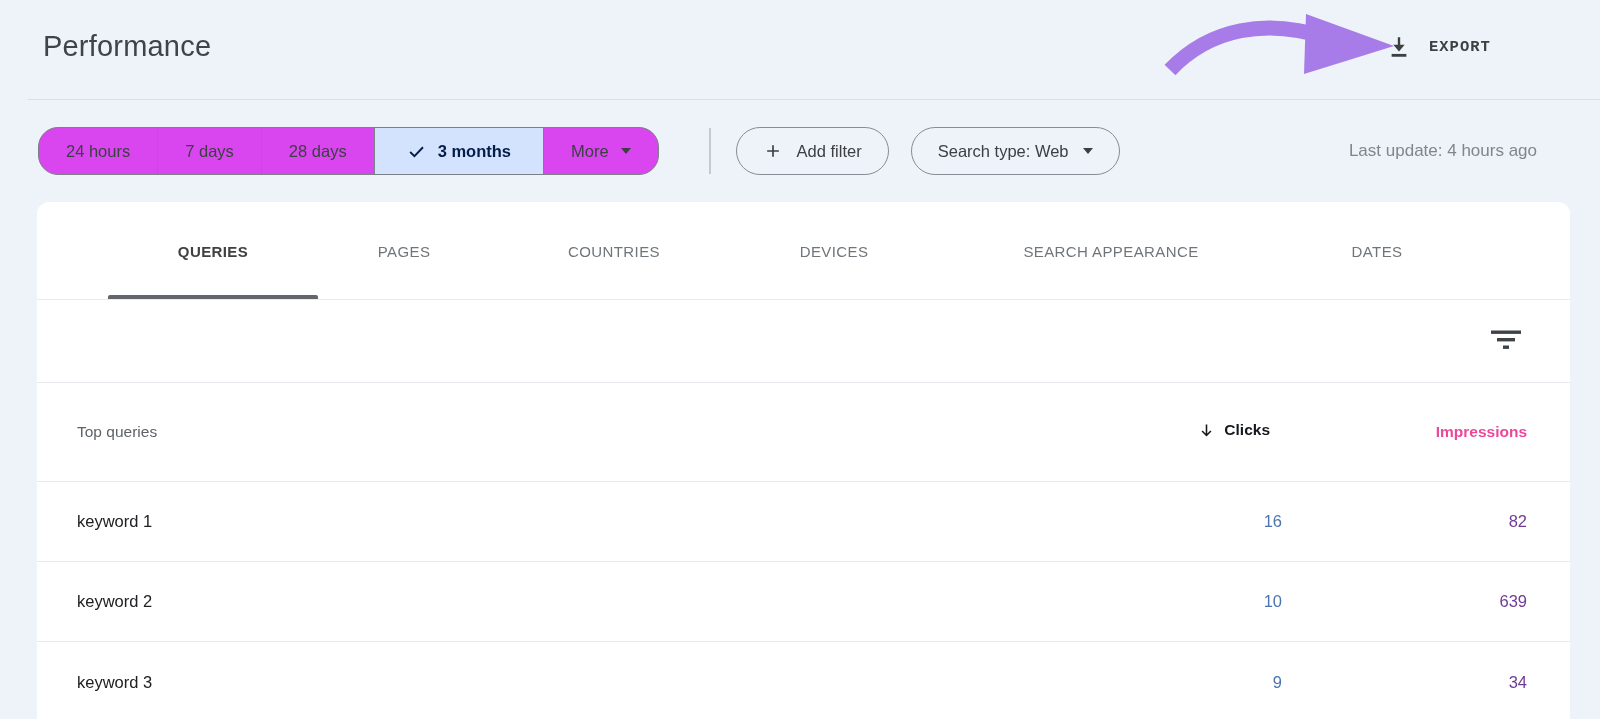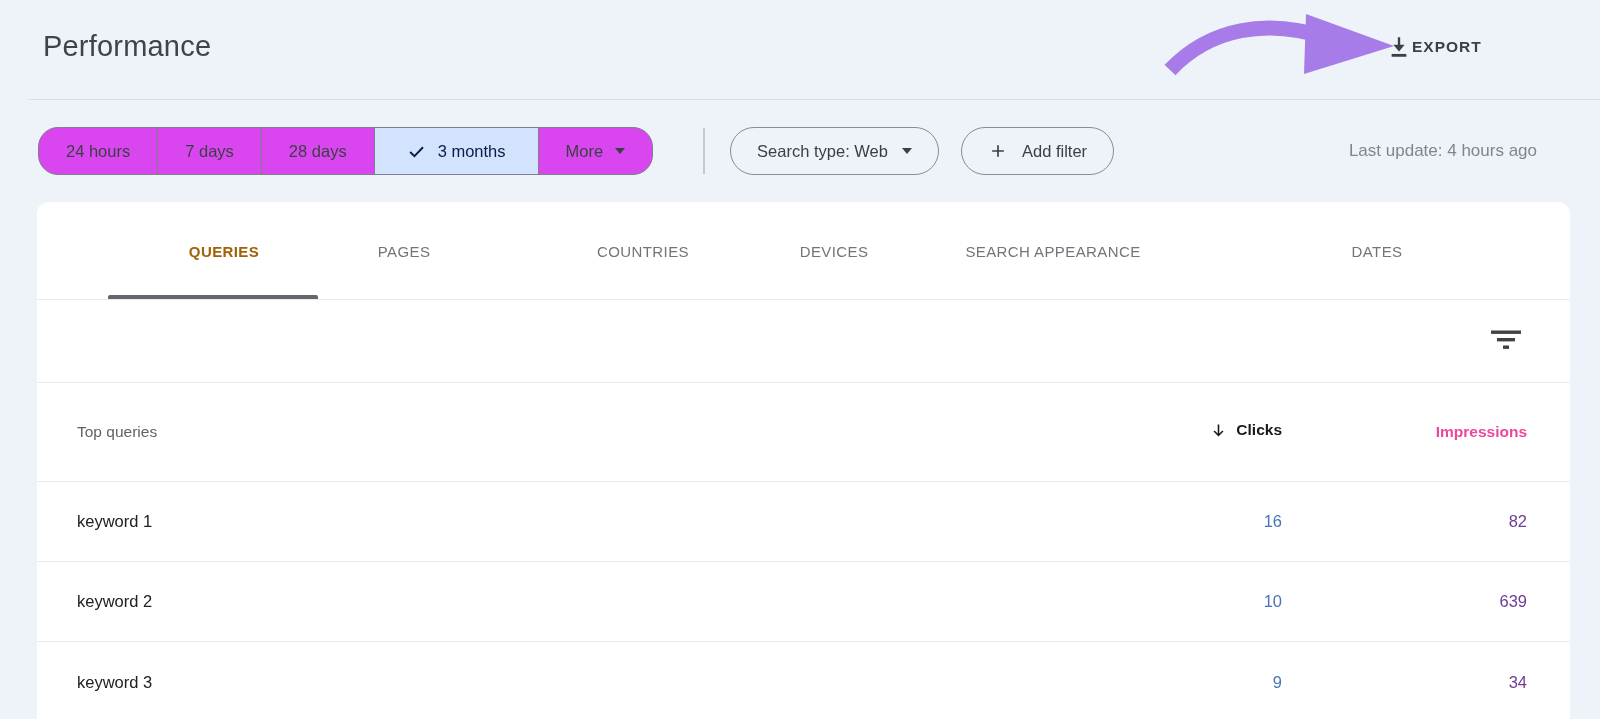--- a/index.html
+++ b/index.html
@@ -17,44 +17,44 @@
     position:absolute; left:43px; top:30px;
     font-size:29px; font-weight:500; color:#3f444a; letter-spacing:0.2px;text-align:center;
   }
   .header-divider {
     position:absolute; left:28px; right:0; top:99px;
     height:1px; background:#dadfe6;
   }
   .annotation-arrow { position:absolute; left:1158px; top:12px; }
   .export-button {
     position:absolute; left:1386px; top:24px; height:46px;
-    display:flex; align-items:center; 
+    display:flex; align-items:center; gap:17px;
     background:none; border:none; cursor:pointer;
-    font-family:Liberation Sans, sans-serif;
+    font-family:Liberation Mono, monospace;
   }
   .export-label { font-size:15.5px; font-weight:700; letter-spacing:1px; color:#3c4043; }
 
   
   .toolbar {
     position:absolute; left:38px; right:0; top:127px; height:48px;
     display:flex; align-items:center;
   }
   .segmented {
     display:flex; height:48px;
     border:1px solid #7b8088; border-radius:20px; overflow:hidden;
     background:#d946ef;
   }
   .seg {
     display:flex; align-items:center; justify-content:center; gap:12px;
     padding:0 27px; border:none; border-left:1px solid #7b8088;
     background:transparent; cursor:pointer;
     font-family:inherit; font-size:16.5px; color:#3c4043; white-space:nowrap;
   }
   .seg:first-child { border-left:none; }
-  .seg.selected { background:#d3e3fd; color:#041e49; font-weight:400; padding:12px 32px; }
+  .seg.selected { background:#d3e3fd; color:#041e49; font-weight:700; padding:12px 32px; }
   .toolbar-vdivider { width:2px; height:46px; background:#c6cad0; margin:0 25px 0 50px; }
   .pill {
     display:flex; align-items:center; gap:14px;
     height:48px; padding:0 26px;
     border:1px solid #878d94; border-radius:24px;
     background:transparent; cursor:pointer;
     font-family:inherit; font-size:16.5px; color:#3c4043; white-space:nowrap;
   }
   .pill + .pill { margin-left:22px; }
   .caret-down {
@@ -71,40 +71,40 @@
   .card {
     position:absolute; left:37px; top:202px; width:1533px; height:517px;
     background:#ffffff; border-radius:12px 12px 0 0; overflow:hidden;
   }
   .tabs { position:relative; height:98px; border-bottom:1px solid #e7eaee; }
   .tab {
     position:absolute; top:50%; transform:translate(-50%,-50%);
     font-size:15px; font-weight:500; letter-spacing:0.4px;
     color:#70757a; cursor:pointer; white-space:nowrap;
   }
-  .tab.active { color:#a16207; font-weight:700;margin-left:11px; }
+  .tab.active { color:#404040; font-weight:700; }
   .tab-underline {
     position:absolute; left:71px; bottom:0; width:210px; height:4px;
     background:#63676b; border-radius:2px 2px 0 0;
   }
   .filter-row {
     position:relative; height:83px; border-bottom:1px solid #e7eaee;
   }
   .table-filter-button {
     position:absolute; right:40px; top:50%; transform:translateY(-50%);
     background:none; border:none; cursor:pointer; padding:8px;
   }
 
   
   .trow {
     display:flex; align-items:center;
     padding-right:43px;
     border-bottom:1px solid #e8eaed;
   }
-  .thead { height:99px; }
+  .thead { height:99px;gap:12px; }
   .tbody-row { height:80px; }
   .cell-query { flex:1; padding-left:40px; text-align:left; }
   .cell-clicks { width:160px; text-align:right; }
   .cell-impressions { width:245px; text-align:right; }
   .thead .cell-query { font-size:15.5px; font-weight:500; color:#5f6368; }
   .clicks-header {
     display:inline-flex; align-items:center; gap:9px;
     font-size:15.5px; font-weight:700; color:#15181c;
   }
   .thead .cell-impressions { font-size:15.5px; font-weight:700; color:#ec4899; }
@@ -154,42 +154,42 @@
       </button>
       <button class="seg">
         <span>More</span>
         <span class="caret-down"></span>
       </button>
     </div>
 
     <div class="toolbar-vdivider"></div>
 
     <button class="pill">
-      <span>Search type: Web</span>
-      <span class="caret-down"></span>
-    </button>
-
-    <button class="pill">
       <svg width="20" height="20" viewBox="0 0 24 24">
         <path d="M11 5h2v6h6v2h-6v6h-2v-6H5v-2h6z" fill="#3c4043"></path>
       </svg>
       <span>Add filter</span>
     </button>
 
+    <button class="pill">
+      <span>Search type: Web</span>
+      <span class="caret-down"></span>
+    </button>
+
     <div class="last-update">Last update: 4 hours ago</div>
   </div>
 
   <div class="card">
 
     <div class="tabs">
       <span class="tab active" style="left:176px">QUERIES</span>
       <span class="tab" style="left:367px">PAGES</span>
-      <span class="tab" style="left:606px">COUNTRIES</span>
+      <span class="tab" style="left:577px">COUNTRIES</span>
       <span class="tab" style="left:797px">DEVICES</span>
-      <span class="tab" style="left:1016px">SEARCH APPEARANCE</span>
+      <span class="tab" style="left:1074px">SEARCH APPEARANCE</span>
       <span class="tab" style="left:1340px">DATES</span>
       <div class="tab-underline"></div>
     </div>
 
     <div class="filter-row">
       <button class="table-filter-button">
         <svg width="32" height="22" viewBox="0 0 32 22">
           <rect x="1" y="2" width="30" height="3.4" fill="#3f4347"></rect>
           <rect x="7" y="9.5" width="18" height="3.4" fill="#3f4347"></rect>
           <rect x="13" y="17" width="6" height="3.4" fill="#3f4347"></rect>

